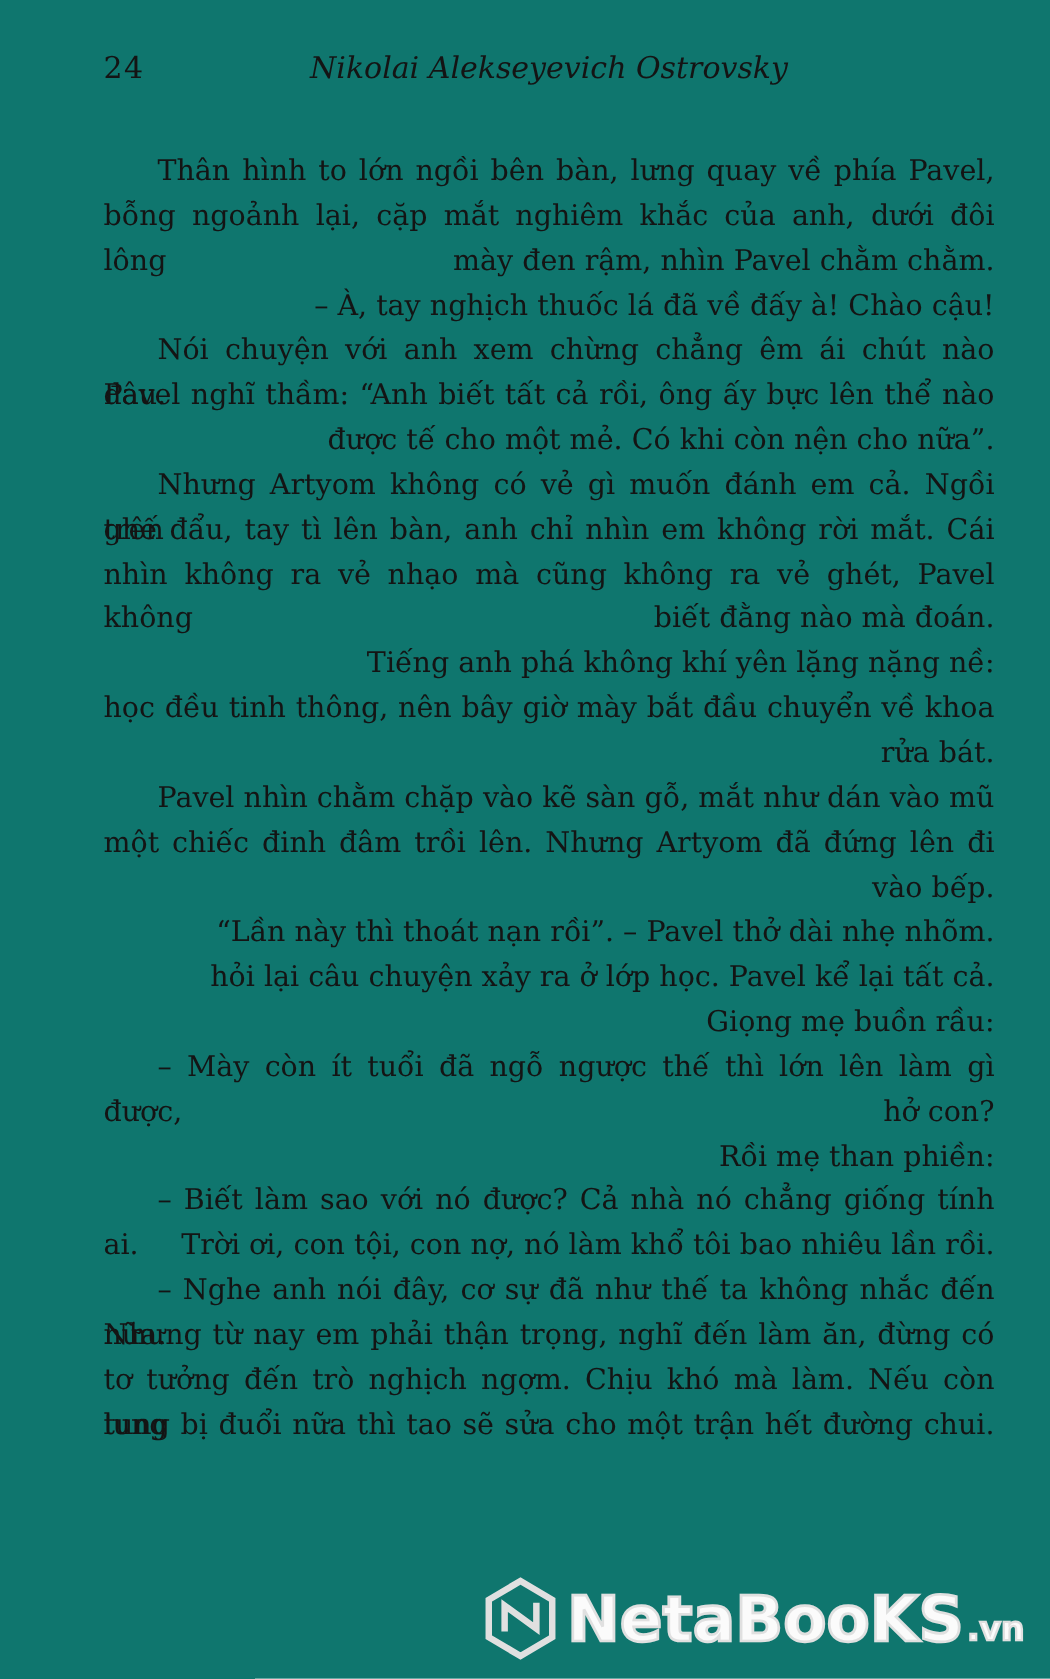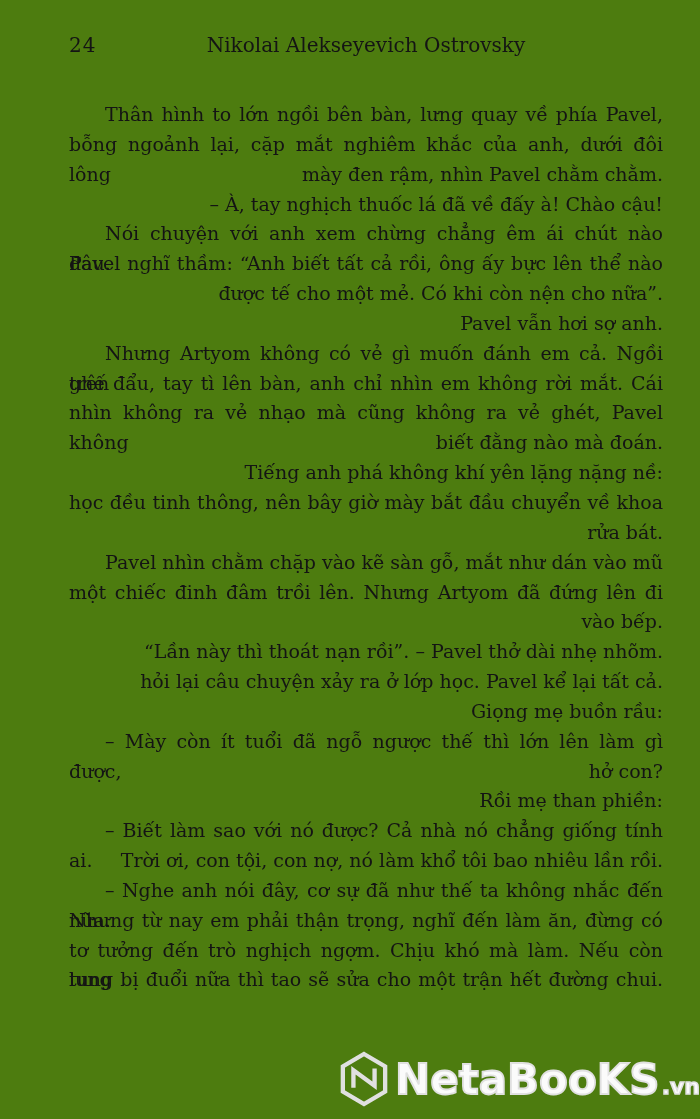--- a/index.html
+++ b/index.html
@@ -10,41 +10,42 @@
   body {
     width: 700px;
     height: 1119px;
     position: relative;
     overflow: hidden;
     font-family: "DejaVu Serif", "Liberation Serif", serif;
   }
   .page {
     position: absolute;
     inset: 0;
-    background: #4d7c0f;
+    background: #0f766e;
   }
   
   .header {
     position: absolute;
     top: 33px;
     left: 69px;
     right: 37px;
     height: 28px;
     font-size: 20px;
     color: #141414;
   }
   .pagenum {
     position: absolute;
     left: 0;
     top: 0;
     letter-spacing: 1px;
   }
   .title {
     display: block;
     text-align: center;
+    font-style: italic;
   }
   
   .text {
     position: absolute;
     top: 100px;
     left: 69px;
     width: 594px;
     font-size: 19px;
     color: #141414;
   }
@@ -58,21 +59,21 @@
   .line.justify {
     text-align: justify;
     text-align-last: justify;
   }
   .line.indent {
     text-indent: 36px;
   }
   
   .watermark {
     position: absolute;
-    right: 0;
+    right: 17px;
     bottom: 11px;
     display: flex;
     align-items: center;
     height: 58px;
     user-select: none;
     pointer-events: none;
   }
   .wm-logo {
     flex: 0 0 auto;
     margin-right: 6px;
@@ -106,21 +107,20 @@
   </div>
 
   <div class="text">
       <div class="line indent justify">Thân hình to lớn ngồi bên bàn, lưng quay về phía Pavel,</div>
       <div class="line justify">bỗng ngoảnh lại, cặp mắt nghiêm khắc của anh, dưới đôi lông</div>
       <div class="line">mày đen rậm, nhìn Pavel chằm chằm.</div>
       <div class="line indent">– À, tay nghịch thuốc lá đã về đấy à! Chào cậu!</div>
       <div class="line indent justify">Nói chuyện với anh xem chừng chẳng êm ái chút nào đâu.</div>
       <div class="line justify">Pavel nghĩ thầm: “Anh biết tất cả rồi, ông ấy bực lên thể nào</div>
       <div class="line">được tế cho một mẻ. Có khi còn nện cho nữa”.</div>
-      <div class="line indent">Pavel vẫn hơi sợ anh.</div>
       <div class="line indent justify">Nhưng Artyom không có vẻ gì muốn đánh em cả. Ngồi trên</div>
       <div class="line justify">ghế đẩu, tay tì lên bàn, anh chỉ nhìn em không rời mắt. Cái</div>
       <div class="line justify">nhìn không ra vẻ nhạo mà cũng không ra vẻ ghét, Pavel không</div>
       <div class="line">biết đằng nào mà đoán.</div>
       <div class="line indent">Tiếng anh phá không khí yên lặng nặng nề:</div>
       <div class="line justify">học đều tinh thông, nên bây giờ mày bắt đầu chuyển về khoa</div>
       <div class="line">rửa bát.</div>
       <div class="line indent justify">Pavel nhìn chằm chặp vào kẽ sàn gỗ, mắt như dán vào mũ</div>
       <div class="line justify">một chiếc đinh đâm trồi lên. Nhưng Artyom đã đứng lên đi</div>
       <div class="line">vào bếp.</div>

